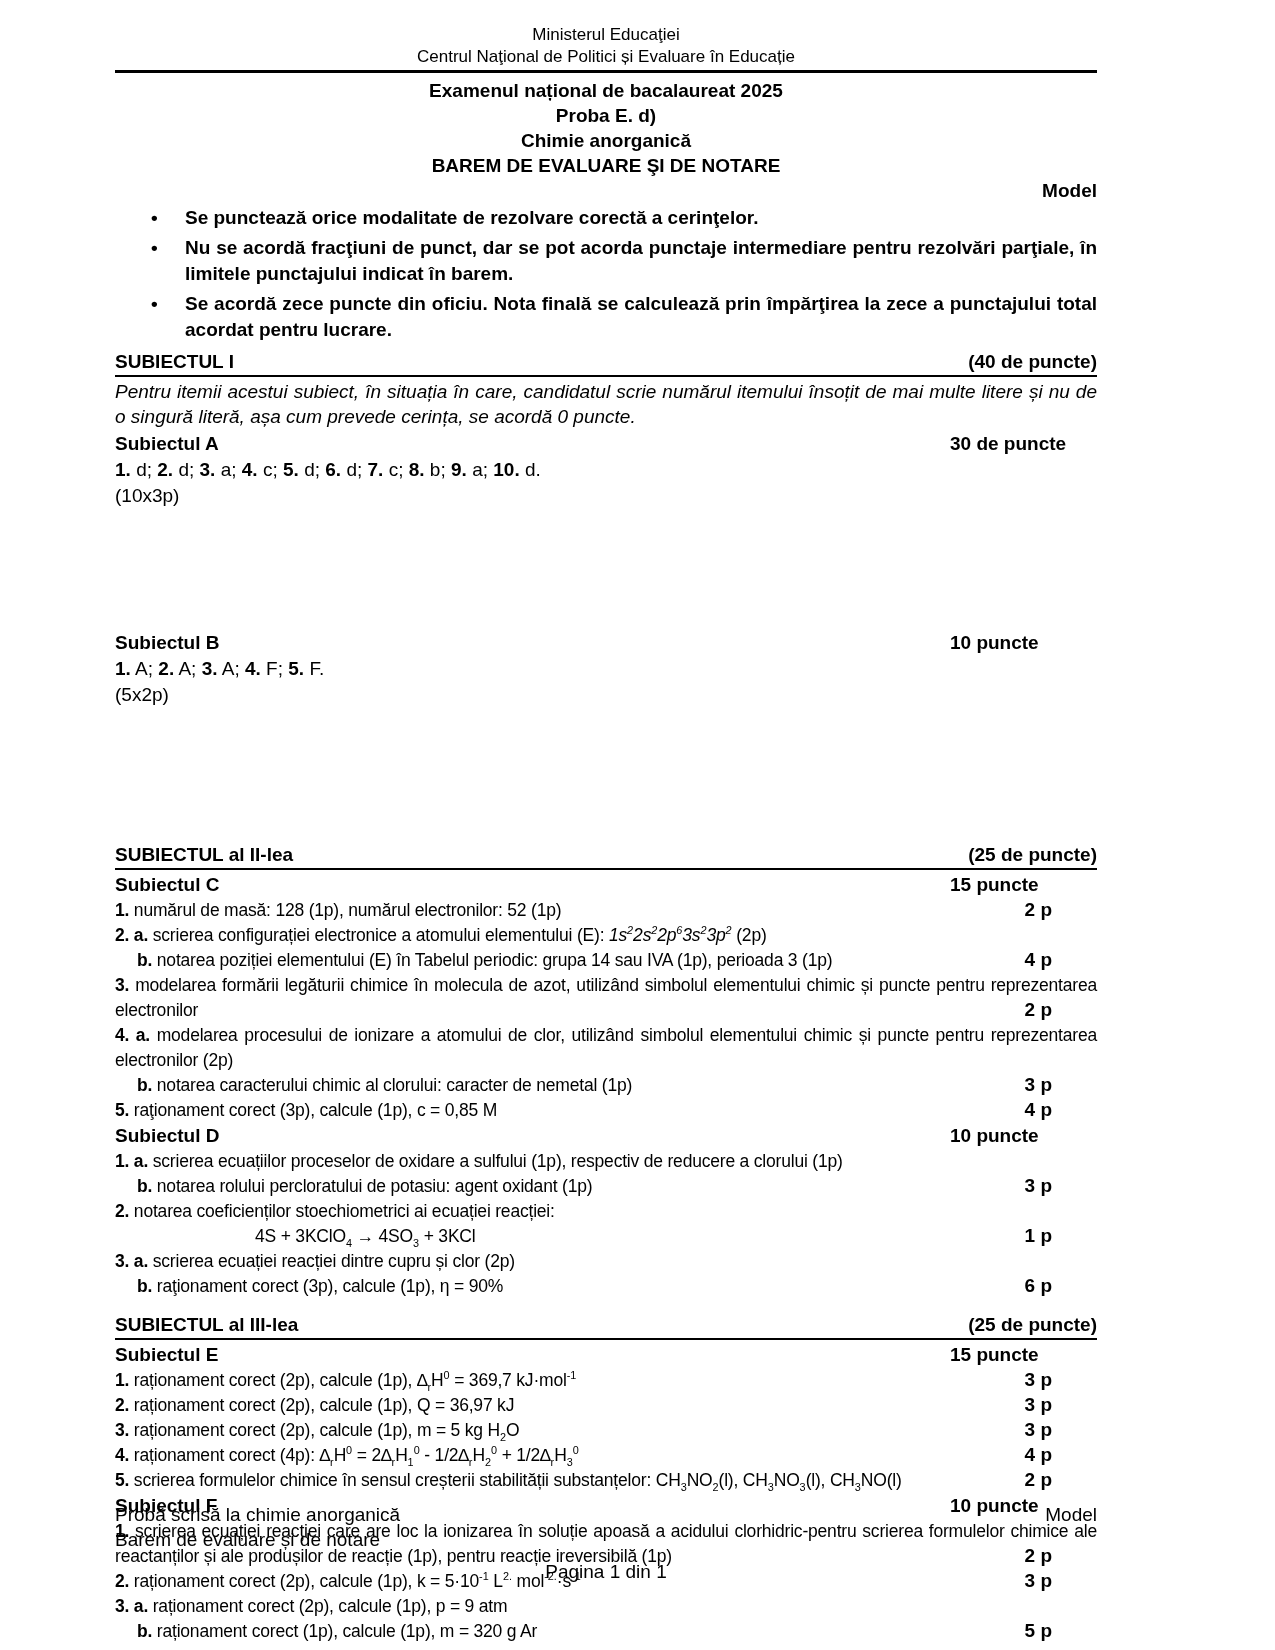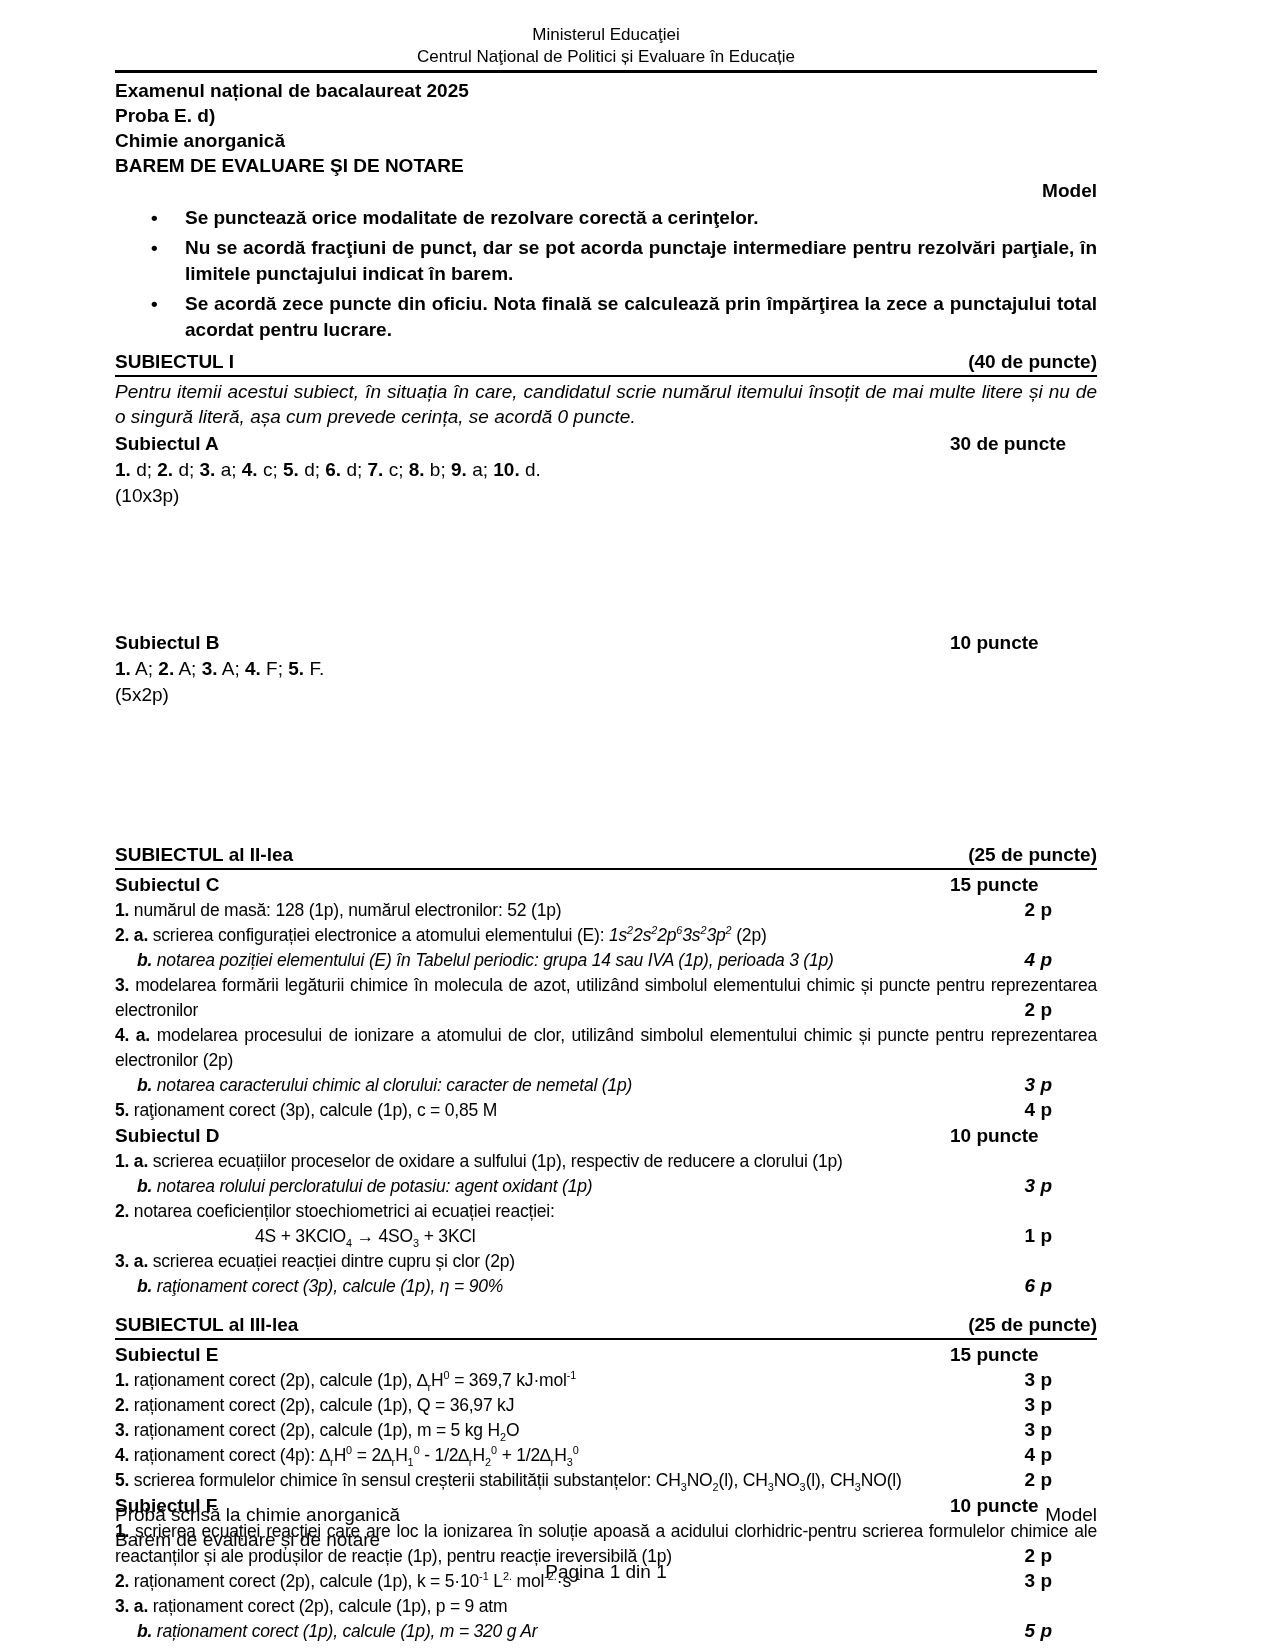--- a/index.html
+++ b/index.html
@@ -7,21 +7,21 @@
     width: 1275px; height: 1650px;
     font-family: "Liberation Sans", "DejaVu Sans", sans-serif;
     color: #000;
   }
   .page { position: relative; width: 1098px; height: 1650px; background: #fff; overflow: hidden; }
   .content { margin-left: 115px; width: 982px; }
 
   .doc-header { text-align: center; font-size: 17px; line-height: 22px; padding-top: 24px; }
   .header-rule { border-bottom: 3px solid #000; margin-top: 2px; }
 
-  .title-block { font-weight: 700; font-size: 19px; line-height: 25px; margin-top: 5px; }
+  .title-block { font-weight: 700; font-size: 19px; line-height: 25px; text-align: center; margin-top: 5px; }
   .model { font-weight: 700; font-size: 19px; line-height: 25px; text-align: right; }
 
   .bullets { list-style: none; margin: 2px 0 6px 0; padding: 0; font-weight: 700; font-size: 19px; line-height: 26px; }
   .bullets li { position: relative; margin: 0 0 4px 70px; text-align: justify; }
   .bullets li::before { content: "•"; position: absolute; left: -34px; }
 
   .sec { display: flex; font-weight: 700; font-size: 19px; line-height: 26px; border-bottom: 2px solid #000; margin-bottom: 2px; align-items: center; }
   .sec .sec-l { flex: 1; }
   .sec .sec-r { text-align: right; white-space: nowrap; }
 
@@ -30,21 +30,21 @@
   .subrow { display: flex; font-weight: 700; font-size: 19px; line-height: 26px; }
   .subrow .sub-l { flex: 1; }
   .subrow .sub-r { flex: 0 0 147px; white-space: nowrap; }
 
   .item { position: relative; font-size: 17.5px; line-height: 25px; text-align: justify; letter-spacing: -0.2px; flex-direction: column; }
   .item .b { font-weight: 700; }
   .item .i { font-style: italic; }
   .item sup, .item sub { font-size: 62%; line-height: 0; letter-spacing: 0; }
   .item .pts { position: absolute; right: 45px; bottom: 1px; font-weight: 700; font-size: 19px; letter-spacing: 0; white-space: nowrap; }
 
-  .ind1 { padding-left: 22px; font-style: italic; }
+  .ind1 { padding-left: 22px; }
   .eq { text-align: left; }
   .eq .txt { padding-left: 140px; display: block; }
 
   .answ { font-size: 19px; letter-spacing: 0; text-align: left; line-height: 26px; }
   .tabrow { display: flex; }
   .tabrow .txt { flex: 1; }
   .tabrow .tab { flex: 0 0 147px; white-space: nowrap; }
 
   .spacer { height: 13px; }
 

